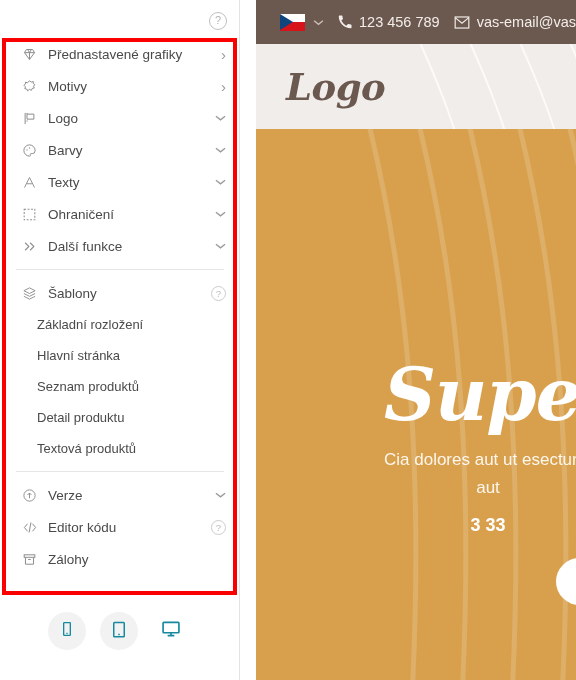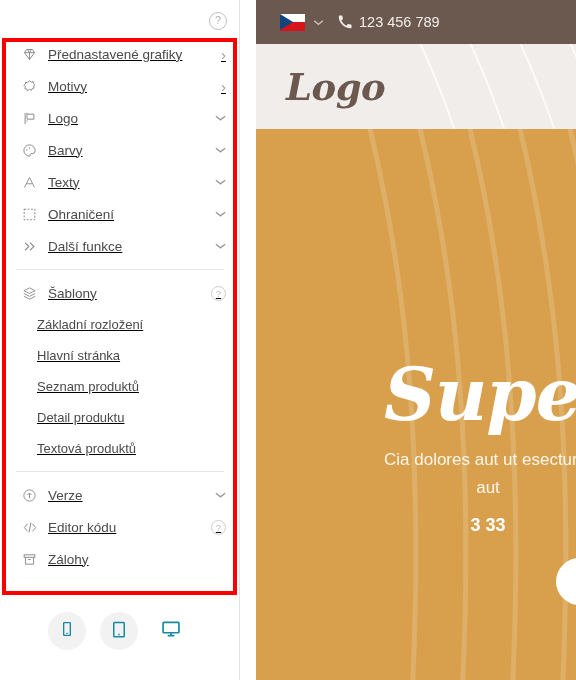--- a/index.html
+++ b/index.html
@@ -40,21 +40,20 @@
     line-height: 15px;
     text-align: center;
     font-family: "Liberation Sans", sans-serif;
     display: block;
   }
 
   .menu-wrap {
     position: absolute;
     left: 0; top: 38px;
     width: 240px;
-    text-decoration: underline;
   }
 
   .sb-row {
     display: flex;
     align-items: center;
     height: 32px;
     padding: 0 14px 0 22px;
     color: #444444;
     font-size: 13.5px;
     cursor: pointer;
@@ -483,20 +482,29 @@
             <path d="M1 2l5 4 5-4"></path>
           </svg>
       </span>
       <div class="tb-item">
         <span>
           <svg width="14" height="14" viewBox="0 0 24 24" fill="currentColor">
             <path d="M6.6 10.8c1.7 3.3 4.3 5.9 7.6 7.6l2.5-2.5c.3-.3.8-.4 1.2-.3 1.3.4 2.7.7 4.1.7.7 0 1.2.5 1.2 1.2v4c0 .7-.5 1.2-1.2 1.2C10.6 22.7 1.3 13.4 1.3 2c0-.7.5-1.2 1.2-1.2h4c.7 0 1.2.5 1.2 1.2 0 1.4.2 2.8.7 4.1.1.4 0 .9-.3 1.2l-2.5 2.5z"></path>
           </svg>
         </span>
         <span>123 456 789</span>
+      </div>
+      <div class="tb-item">
+        <span>
+          <svg width="16" height="13" viewBox="0 0 24 20" fill="none" stroke="currentColor" stroke-width="1.8">
+            <rect x="1.5" y="1.5" width="21" height="17"></rect>
+              <path d="M1.5 2.5L12 11 22.5 2.5"></path>
+          </svg>
+        </span>
+        <span>vas-email@vas</span>
       </div>
     </div>
 
     <div class="pv-logobar">
       <svg style="position:absolute;right:-30px;top:-40px;" width="260" height="200" viewBox="0 0 260 200" fill="none" stroke="#ffffff" stroke-opacity="0.75" stroke-width="2">
         <path d="M30 -20 C 70 60, 100 130, 120 230"></path>
         <path d="M80 -20 C 120 60, 150 130, 170 230"></path>
         <path d="M130 -20 C 170 60, 200 130, 220 230"></path>
         <path d="M180 -20 C 220 60, 250 130, 270 230"></path>
       </svg>

